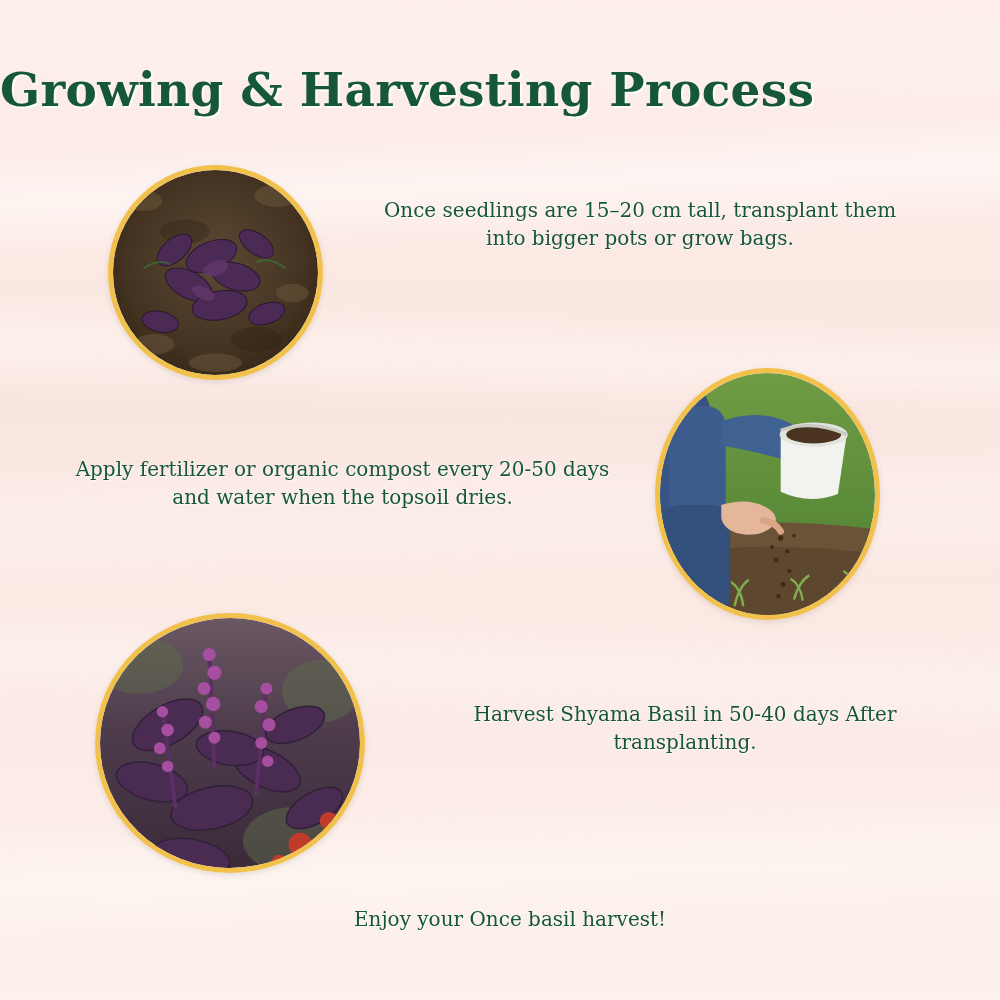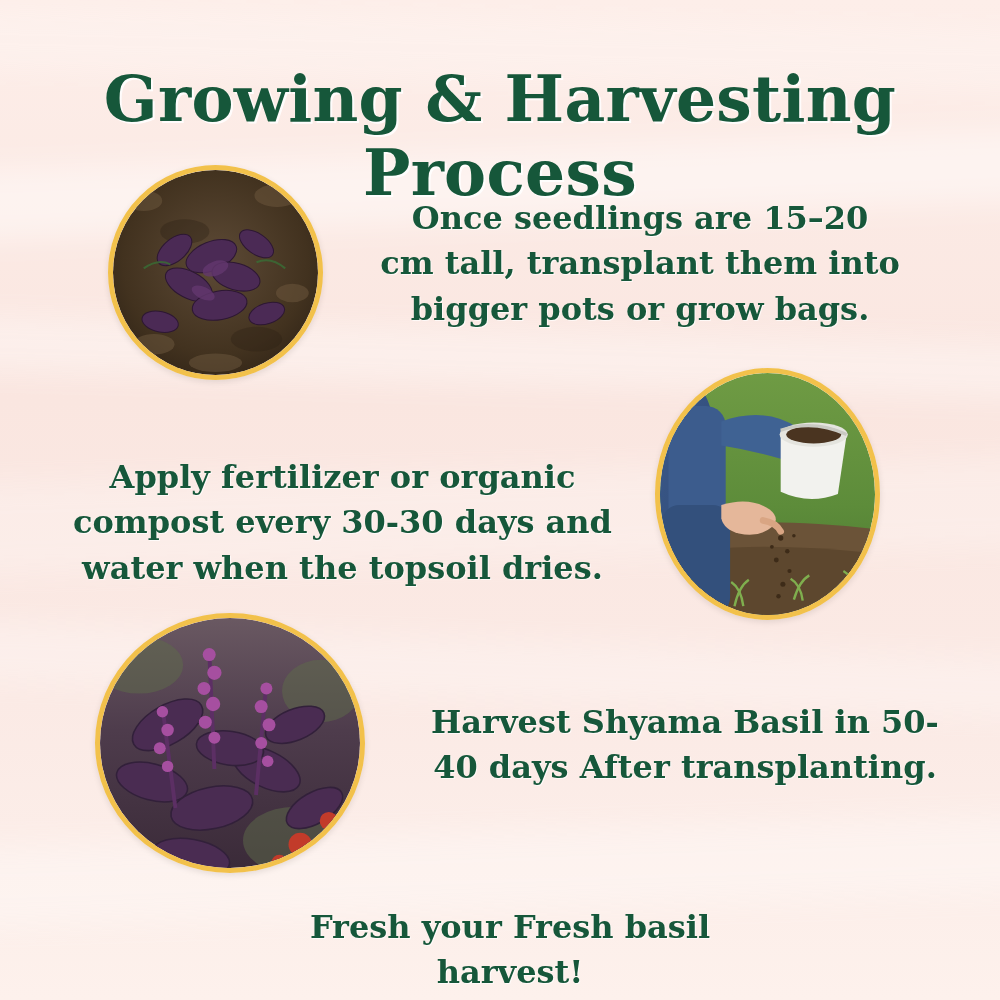--- a/index.html
+++ b/index.html
@@ -35,35 +35,35 @@
   .wash.w3 { left: -100px; top: 470px;  width: 1250px; height: 90px; transform: rotate(-1.4deg); opacity: .55; }
   .wash.w4 { left: -160px; top: 640px;  width: 1320px; height: 60px; transform: rotate(2deg); opacity: .6; }
   .wash.w5 { left: -120px; top: 830px;  width: 1280px; height: 80px; transform: rotate(-1.8deg); opacity: .7; }
   .wash.w6 { left: -120px; top: 20px;   width: 1280px; height: 60px; transform: rotate(1.2deg); opacity: .5; }
 
   .title {
     position: absolute;
     left: 0;
     top: 62px;
     width: 1000px;
-    text-align: center;
+    text-align: left;
     font-family: "DejaVu Serif", serif;
     font-weight: 700;
-    font-size: 63px;
+    font-size: 47px;
     letter-spacing: 0.3px;
     color: #16573a;
     text-shadow: 2px 2px 0 rgba(255,255,255,0.85);
   }
 
   .caption {
     position: absolute;
     font-family: "DejaVu Serif", serif;
-    font-weight: 700;
+    font-weight: 400;
     color: #16573a;
-    font-size: 32px;
+    font-size: 20px;
     line-height: 1.42;
     text-align: center;
     text-shadow: 1px 1px 0 rgba(255,255,255,0.7);
   }
 
   .photo {
     position: absolute;
     border-radius: 50%;
     border: 5px solid #f2c14b;
     box-sizing: border-box;
@@ -202,21 +202,21 @@
             <circle cx="120" cy="180" r="1.9"></circle>
           <circle cx="114" cy="192" r="2.3"></circle>
             <circle cx="104" cy="158" r="1.7"></circle>
           <circle cx="124" cy="148" r="1.6"></circle>
             <circle cx="110" cy="203" r="2"></circle>
         </g>
       </svg>
     </div>
   </div>
 
-  <div class="caption" id="caption-fertilize">Apply fertilizer or organic compost every 30-30 days and water when the topsoil dries.</div>
+  <div class="caption" id="caption-fertilize">Apply fertilizer or organic compost every 20-50 days and water when the topsoil dries.</div>
 
   <div class="photo" id="photo-harvest">
     <div class="inner">
       <svg viewBox="0 0 200 200" preserveAspectRatio="xMidYMid slice">
         <defs>
           <linearGradient id="bgPlant" x1="0" y1="0" x2="0" y2="1">
             <stop offset="0%" stop-color="#6b5a63"></stop>
             <stop offset="45%" stop-color="#4e3c4c"></stop>
             <stop offset="100%" stop-color="#3a2a38"></stop>
           </linearGradient>
@@ -267,15 +267,15 @@
           <circle cx="176" cy="160" r="7"></circle>
           <circle cx="138" cy="192" r="6"></circle>
         </g>
       </svg>
     </div>
   </div>
 
   <div class="caption" id="caption-harvest">Harvest Shyama Basil
 in 50-40 days  After transplanting.</div>
 
-  <div class="caption" id="caption-enjoy">Fresh your Fresh basil harvest!</div>
+  <div class="caption" id="caption-enjoy">Enjoy your Once basil harvest!</div>
 
 </div>
 
 </body></html>

